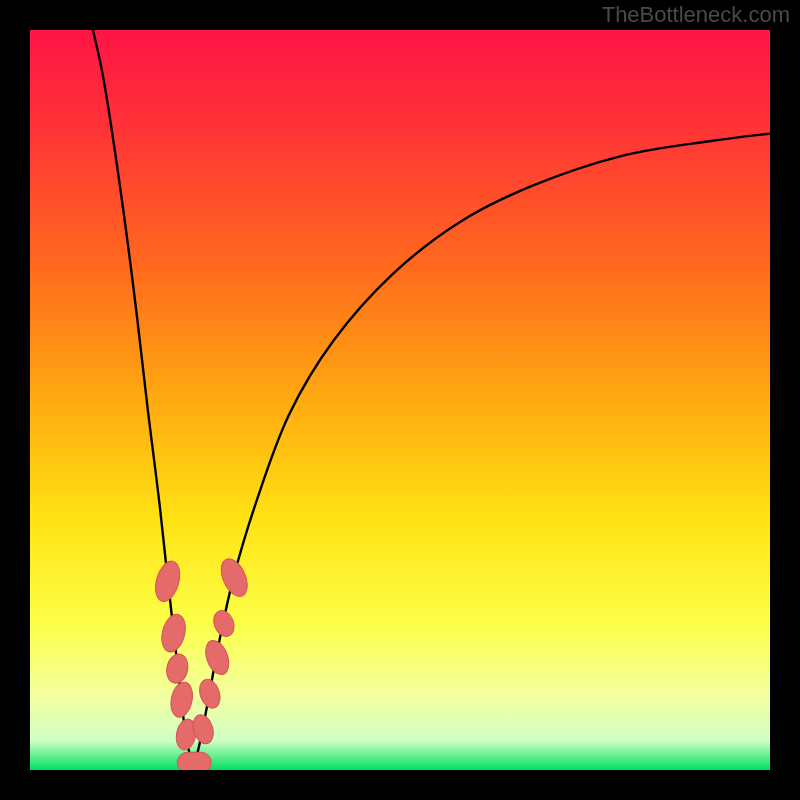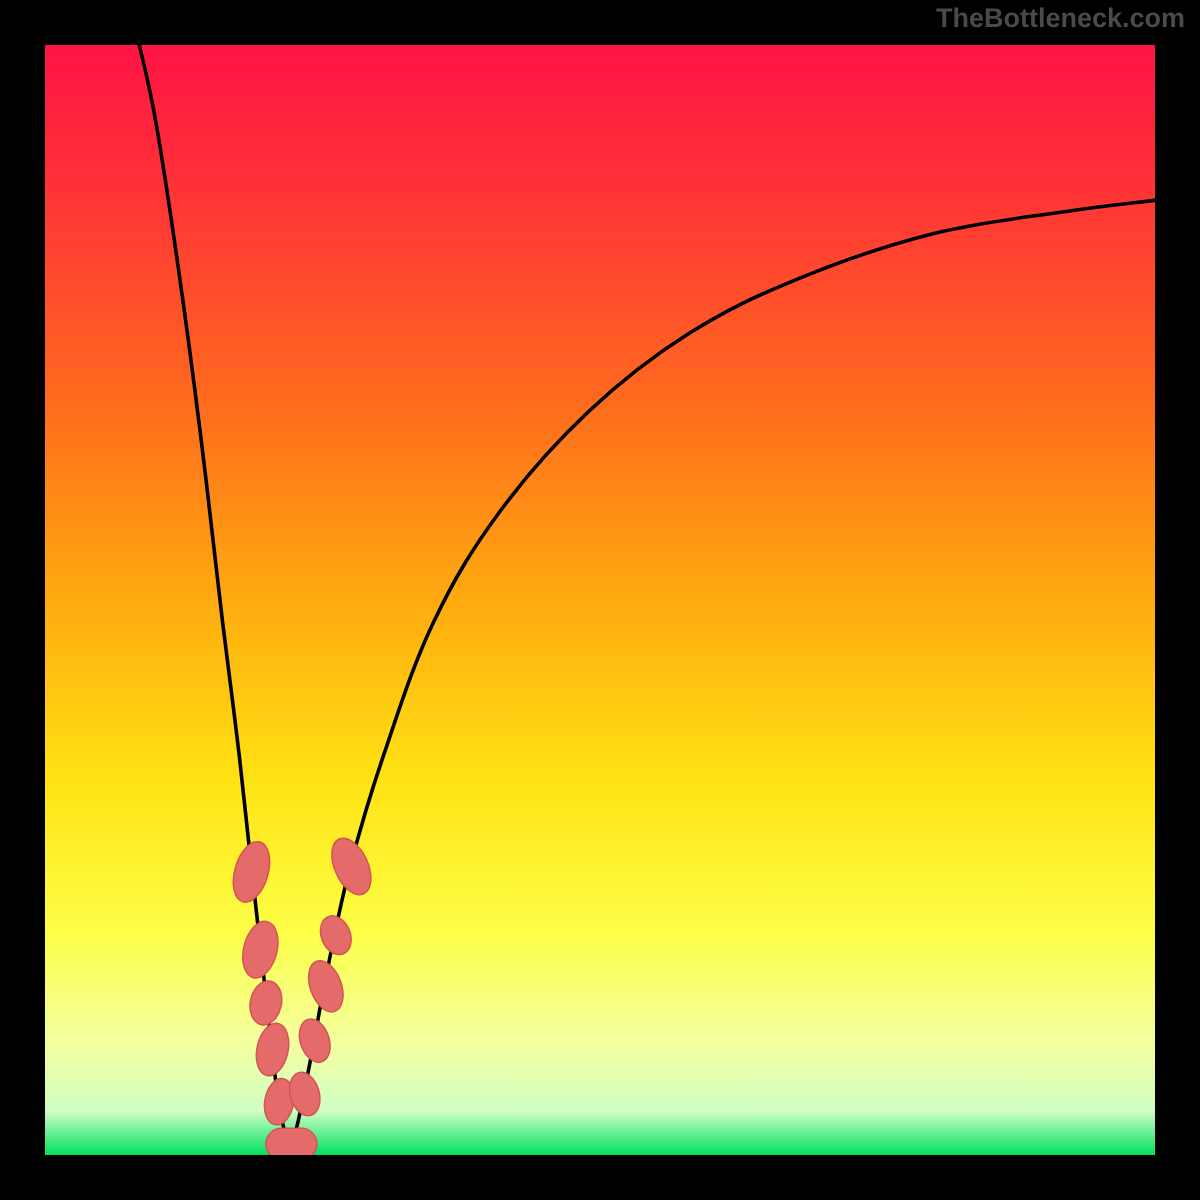--- a/index.html
+++ b/index.html
@@ -15,22 +15,22 @@
     position: relative;
     width: 800px;
     height: 800px;
     background: #000;
   }
   .watermark {
     position: absolute;
     top: 2px;
     right: 10px;
     color: #4a4a4a;
-    font-size: 18px;
-    font-weight: 700;
+    font-size: 22px;
+    font-weight: 400;
     letter-spacing: 0px;
     z-index: 10;
     user-select: none;
   }
   .plot-wrap {
     position: absolute;
     left: 30px;
     top: 30px;
     width: 740px;
     height: 740px;

